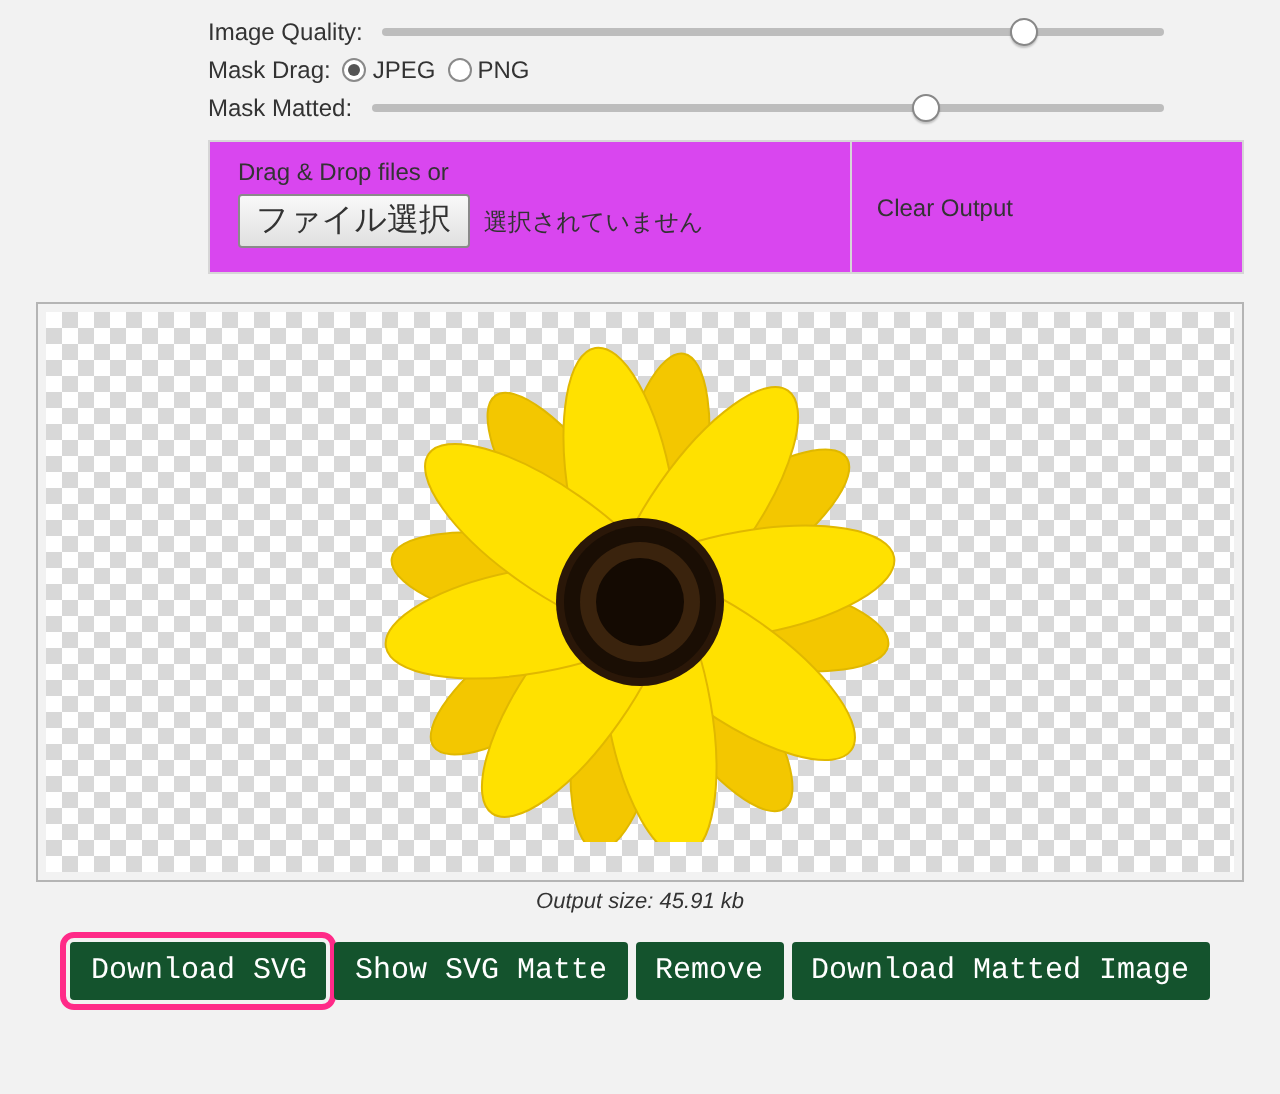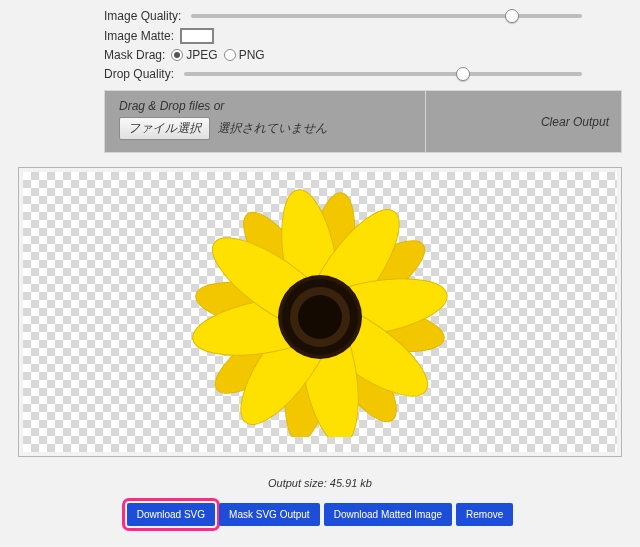--- a/index.html
+++ b/index.html
@@ -58,40 +58,39 @@
     display: inline-flex; align-items: center; justify-content: center;
   }
   .radio.checked .dot::after {
     content: ""; width: 6px; height: 6px; border-radius: 50%;
     background: #555;
   }
 
   .panel {
     display: flex;
     border: 1px solid #d6d6d6;
-    background: #a3a3a3;
+    background: #d946ef;
     margin: 8px 0 0 86px;
     font-size: 12px;
     align-items: stretch;
-    font-style: italic;
   }
   .panel .cell {
     padding: 8px 12px;
     display: flex;
     align-items: center;
     border-right: 1px solid #d6d6d6;
   }
   .panel .cell:last-child { border-right: none; }
   .panel .cell.drag { flex: 1.2; display: block; padding: 8px 14px 12px 14px; }
   .panel .cell.try { flex: 1; justify-content: center; gap: 6px; }
-  .panel .cell.clear { flex: 0.7; justify-content: flex-end; }
+  .panel .cell.clear { flex: 0.7; justify-content: flex-start; }
   .xp-btn {
     display: inline-block;
     font-family: "MS PGothic", sans-serif;
-    font-size: 12px;
+    font-size: 16px;
     padding: 2px 8px;
     background: linear-gradient(#f9f9f9,#e0e0e0);
     border: 1px solid #8a8a8a;
     border-radius: 2px;
     margin-right: 4px;
   }
   .jp { font-family: "MS PGothic","Hiragino Sans",sans-serif; }
 
   .avatar {
     width: 22px; height: 28px;
@@ -119,70 +118,66 @@
       linear-gradient(-45deg, #d8d8d8 25%, transparent 25%),
       linear-gradient(45deg, transparent 75%, #d8d8d8 75%),
       linear-gradient(-45deg, transparent 75%, #d8d8d8 75%);
     background-size: 16px 16px;
     background-position: 0 0, 0 8px, 8px -8px, -8px 0;
     display: flex; align-items: center; justify-content: center;
   }
   .flower { width: 260px; height: 250px; }
   .petal { fill: #ffe100; stroke: #e0b800; stroke-width: 1; }
   .petal.shade { fill: #f3c700; }
-  .caption { text-align: center; font-style: italic; margin-top: 20px; font-size: 11px; }
+  .caption { text-align: center; font-style: italic; margin-top: 4px; font-size: 11px; }
 
   .btnrow {
     display: flex; gap: 4px; justify-content: center;
     margin-top: 14px;
   }
   .btn {
-    background: #1d4ed8;
+    background: #14532d;
     color: #fff;
-    font-size: 10px;
+    font-size: 15px;
     padding: 6px 10px;
     border-radius: 2px;
     border: none;
-    font-family: Liberation Sans, sans-serif;
+    font-family: Liberation Mono, monospace;
   }
   .btn.hl {
     outline: 3px solid #ff2a88;
     outline-offset: 2px;
   }
 </style>
 </head>
 <body>
 
 <div class="wrap">
 
   <div class="controls">
     <div class="row">
       <span class="clabel">Image Quality:</span>
       <div class="slider">
         <div class="track"></div>
         <div class="thumb" style="left:82%"></div>
       </div>
-    </div>
-    <div class="row">
-      <span class="clabel">Image Matte:</span>
-      <div class="matte-swatch" style="background:#ffffff"></div>
     </div>
     <div class="row">
       <span class="clabel">Mask Drag:</span>
       <span class="radio checked">
         <span class="dot"></span>
         <span>JPEG</span>
       </span>
       <span class="radio">
         <span class="dot"></span>
         <span>PNG</span>
       </span>
     </div>
     <div class="row">
-      <span class="clabel">Drop Quality:</span>
+      <span class="clabel">Mask Matted:</span>
       <div class="slider">
         <div class="track"></div>
         <div class="thumb" style="left:70%"></div>
       </div>
     </div>
   </div>
 
   <div class="panel">
     <div class="cell drag">
       <div>Drag &amp; Drop files or</div>
@@ -231,18 +226,18 @@
       </svg>
     </div>
   </div>
 
   <div class="caption">
     <span>Output size: </span><span>45.91 kb</span>
   </div>
 
   <div class="btnrow">
     <button class="btn hl">Download SVG</button>
-    <button class="btn">Mask SVG Output</button>
+    <button class="btn">Show SVG Matte</button>
+    <button class="btn">Remove</button>
     <button class="btn">Download Matted Image</button>
-    <button class="btn">Remove</button>
   </div>
 
 </div>
 
 </body></html>

